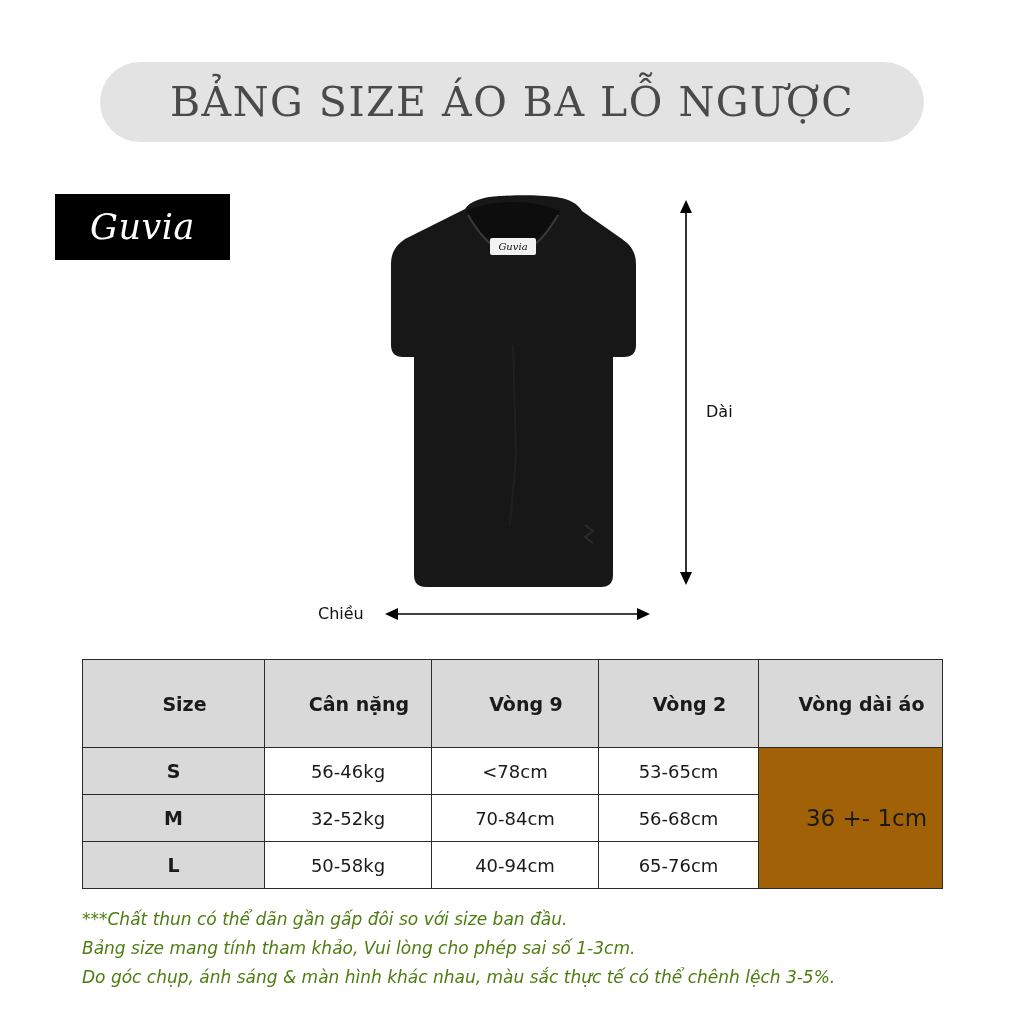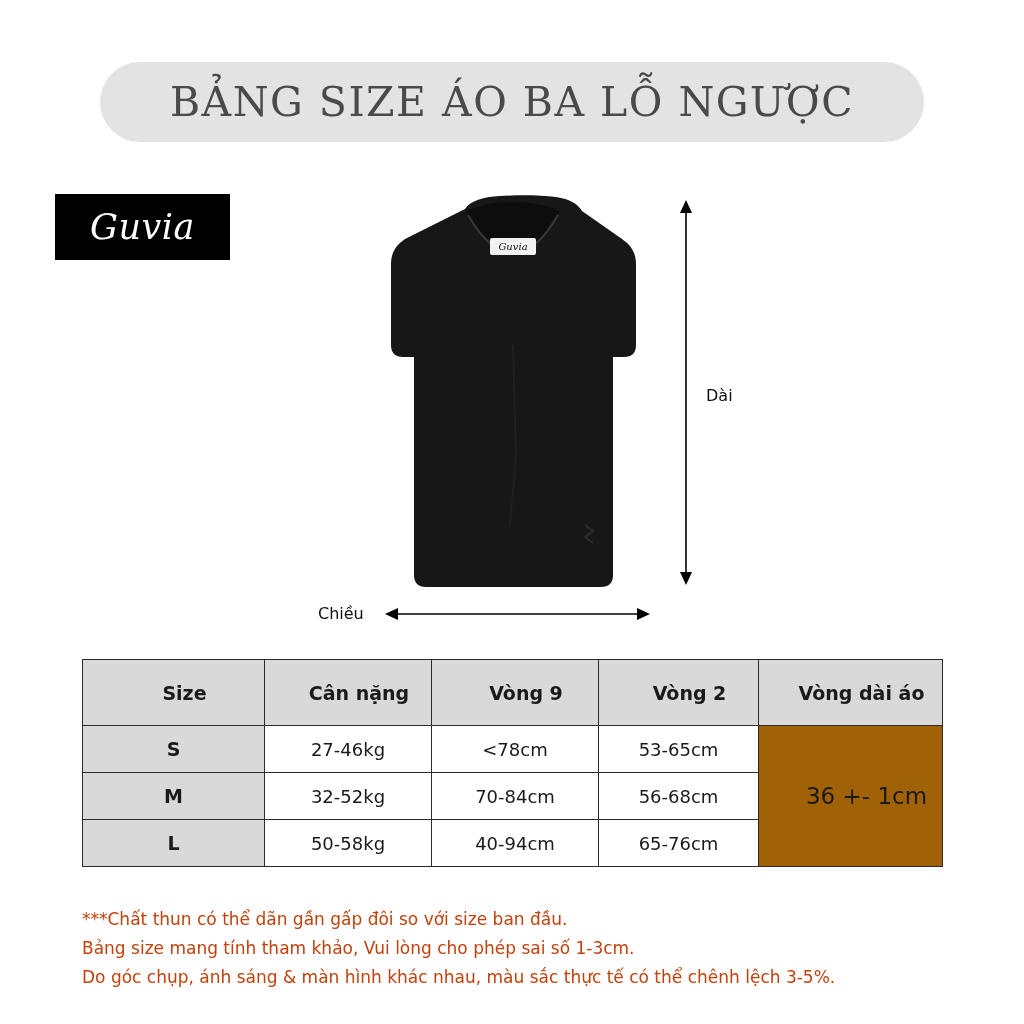--- a/index.html
+++ b/index.html
@@ -63,21 +63,21 @@
   .garment-svg { display: block; }
 
   
   .dim-vertical {
     position: absolute;
     left: 676px; top: 200px;
     width: 20px; height: 385px;
   }
   .label-dai {
     position: absolute;
-    left: 706px; top: 386px;
+    left: 706px; top: 402px;
     font-size: 16px;
     color: #111;
   }
   .dim-horizontal {
     position: absolute;
     left: 385px; top: 604px;
     width: 265px; height: 20px;
   }
   .label-rong {
     position: absolute;
@@ -93,21 +93,21 @@
     width: 860px;
     border-collapse: collapse;
     table-layout: fixed;
   }
   .size-table th, .size-table td {
     border: 1px solid #2b2b2b;
     text-align: center;
     color: #1a1a1a;
   }
   .size-table thead th {
-    height: 66px;
+    height: 88px;
     background: #d9d9d9;
     font-size: 19px;
     font-weight: bold;
     padding-left: 23px;
   }
   .size-table tbody td {
     height: 47px;
     font-size: 18px;
     background: #ffffff;
   }
@@ -128,23 +128,24 @@
   .col-len   { width: 184px; }
 
   
   .notes {
     position: absolute;
     left: 82px; top: 905px;
     width: 880px;
   }
   .note-line {
     font-size: 17px;
-    color: #c2410c;
+    color: #4d7c0f;
     line-height: 29px;
     white-space: nowrap;
+    font-style: italic;
   }
 </style>
 </head>
 <body>
 
 <div class="page">
 
   <div class="title-banner">
     <div class="title-text">BẢNG SIZE ÁO BA LỖ NGƯỢC</div>
   </div>
@@ -214,21 +215,21 @@
         <th>Size</th>
         <th>Cân nặng</th>
         <th>Vòng 9</th>
         <th>Vòng 2</th>
         <th>Vòng dài áo</th>
       </tr>
     </thead>
     <tbody>
       <tr>
         <td class="size-cell">S</td>
-        <td>27-46kg</td>
+        <td>56-46kg</td>
         <td>&lt;78cm</td>
         <td>53-65cm</td>
         <td class="len-cell" rowspan="3">36 +-  1cm</td>
       </tr>
       <tr>
         <td class="size-cell">M</td>
         <td>32-52kg</td>
         <td>70-84cm</td>
         <td>56-68cm</td>
       </tr>

